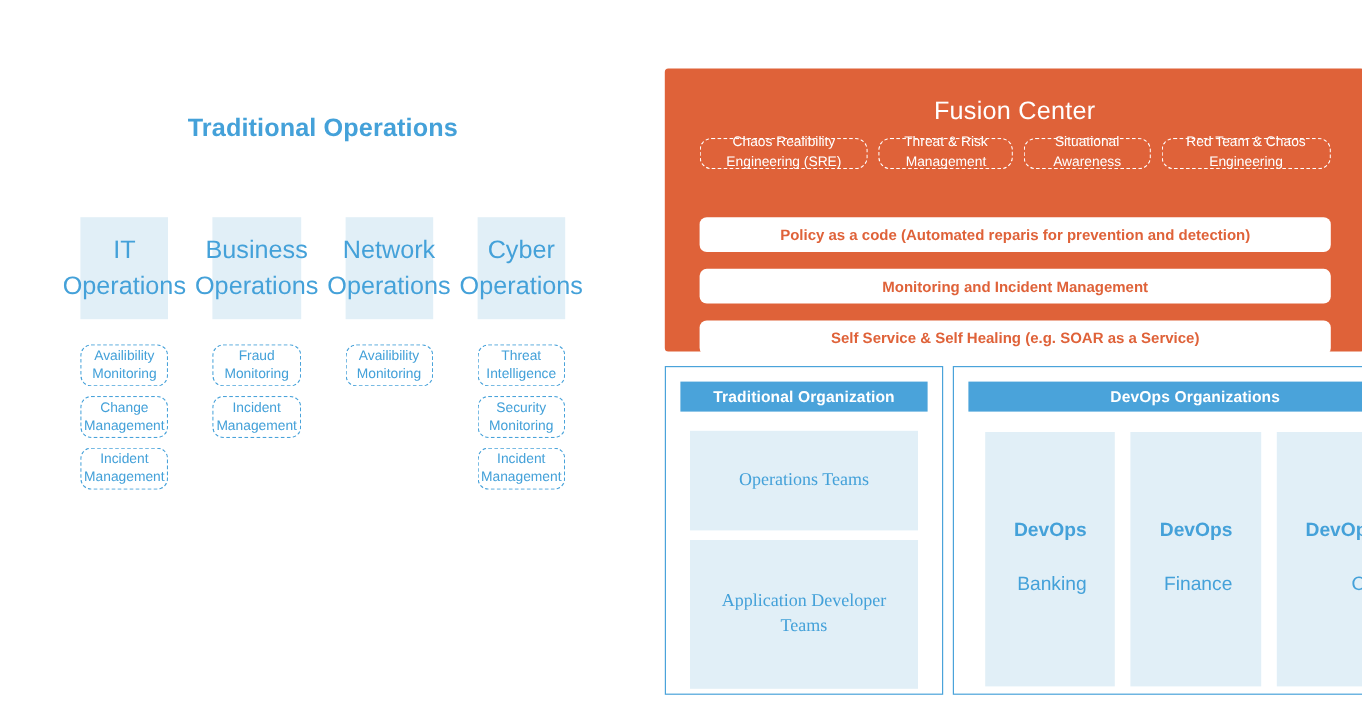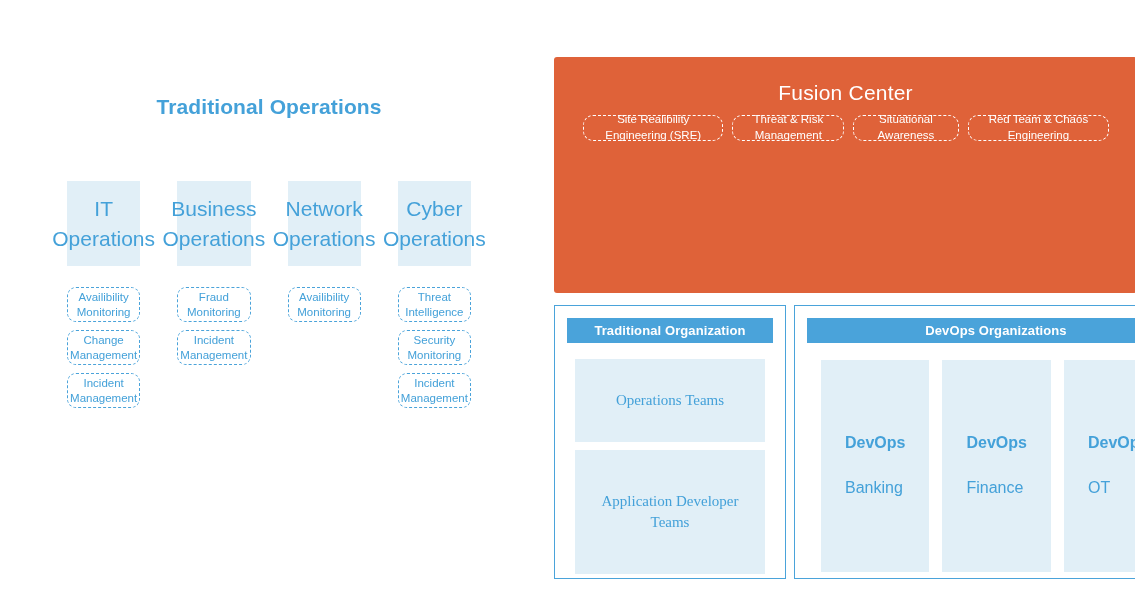--- a/index.html
+++ b/index.html
@@ -83,21 +83,21 @@
   .org-body-trad{padding:16px 8px 0;display:flex;flex-direction:column;gap:8px;}
   .team-box{
     background:var(--light-blue);color:var(--text-blue);font-size:15px;
     display:flex;align-items:center;justify-content:center;text-align:center;
     white-space:pre-line;line-height:1.4;font-family:Liberation Serif, serif;
   }
   .team-0{height:83px;} .team-1{height:124px;}
   .org-body-dev{padding:17px 14px 0;display:flex;gap:13px;height:229px;}
   .dev-col{
     flex:1;background:var(--light-blue);color:var(--text-blue);
-    display:flex;flex-direction:column;align-items:flex-start;justify-content:center;
+    display:flex;flex-direction:column;align-items:flex-end;justify-content:center;
     text-align:center;font-size:16px;line-height:1.3;
   }
   .dev-brand{font-weight:700;}
 </style>
 </head>
 <body>
 
 <div class="canvas">
 
   <div class="left-panel">
@@ -143,30 +143,35 @@
 Management</div>
       </div>
 
     </div>
   </div>
 
   <div class="fusion">
     <div class="fusion-title">Fusion Center</div>
 
     <div class="fusion-caps">
-      <div class="fusion-cap cap-0">Site Realibility
+      <div class="fusion-cap cap-0">Chaos Realibility
 Engineering (SRE)</div>
       <div class="fusion-cap cap-1">Threat &amp; Risk
 Management</div>
       <div class="fusion-cap cap-2">Situational
 Awareness</div>
       <div class="fusion-cap cap-3">Red Team &amp; Chaos
 Engineering</div>
     </div>
 
+    <div class="fusion-bars">
+      <div class="fusion-bar">Policy as a code (Automated reparis for prevention and detection)</div>
+      <div class="fusion-bar">Monitoring and Incident Management</div>
+      <div class="fusion-bar">Self Service &amp; Self Healing (e.g. SOAR as a Service)</div>
+    </div>
   </div>
 
   <div class="org-box org-traditional">
     <div class="org-header">Traditional Organization</div>
     <div class="org-body-trad">
       <div class="team-box team-0">Operations Teams</div>
       <div class="team-box team-1">Application Developer
 Teams</div>
     </div>
   </div>

